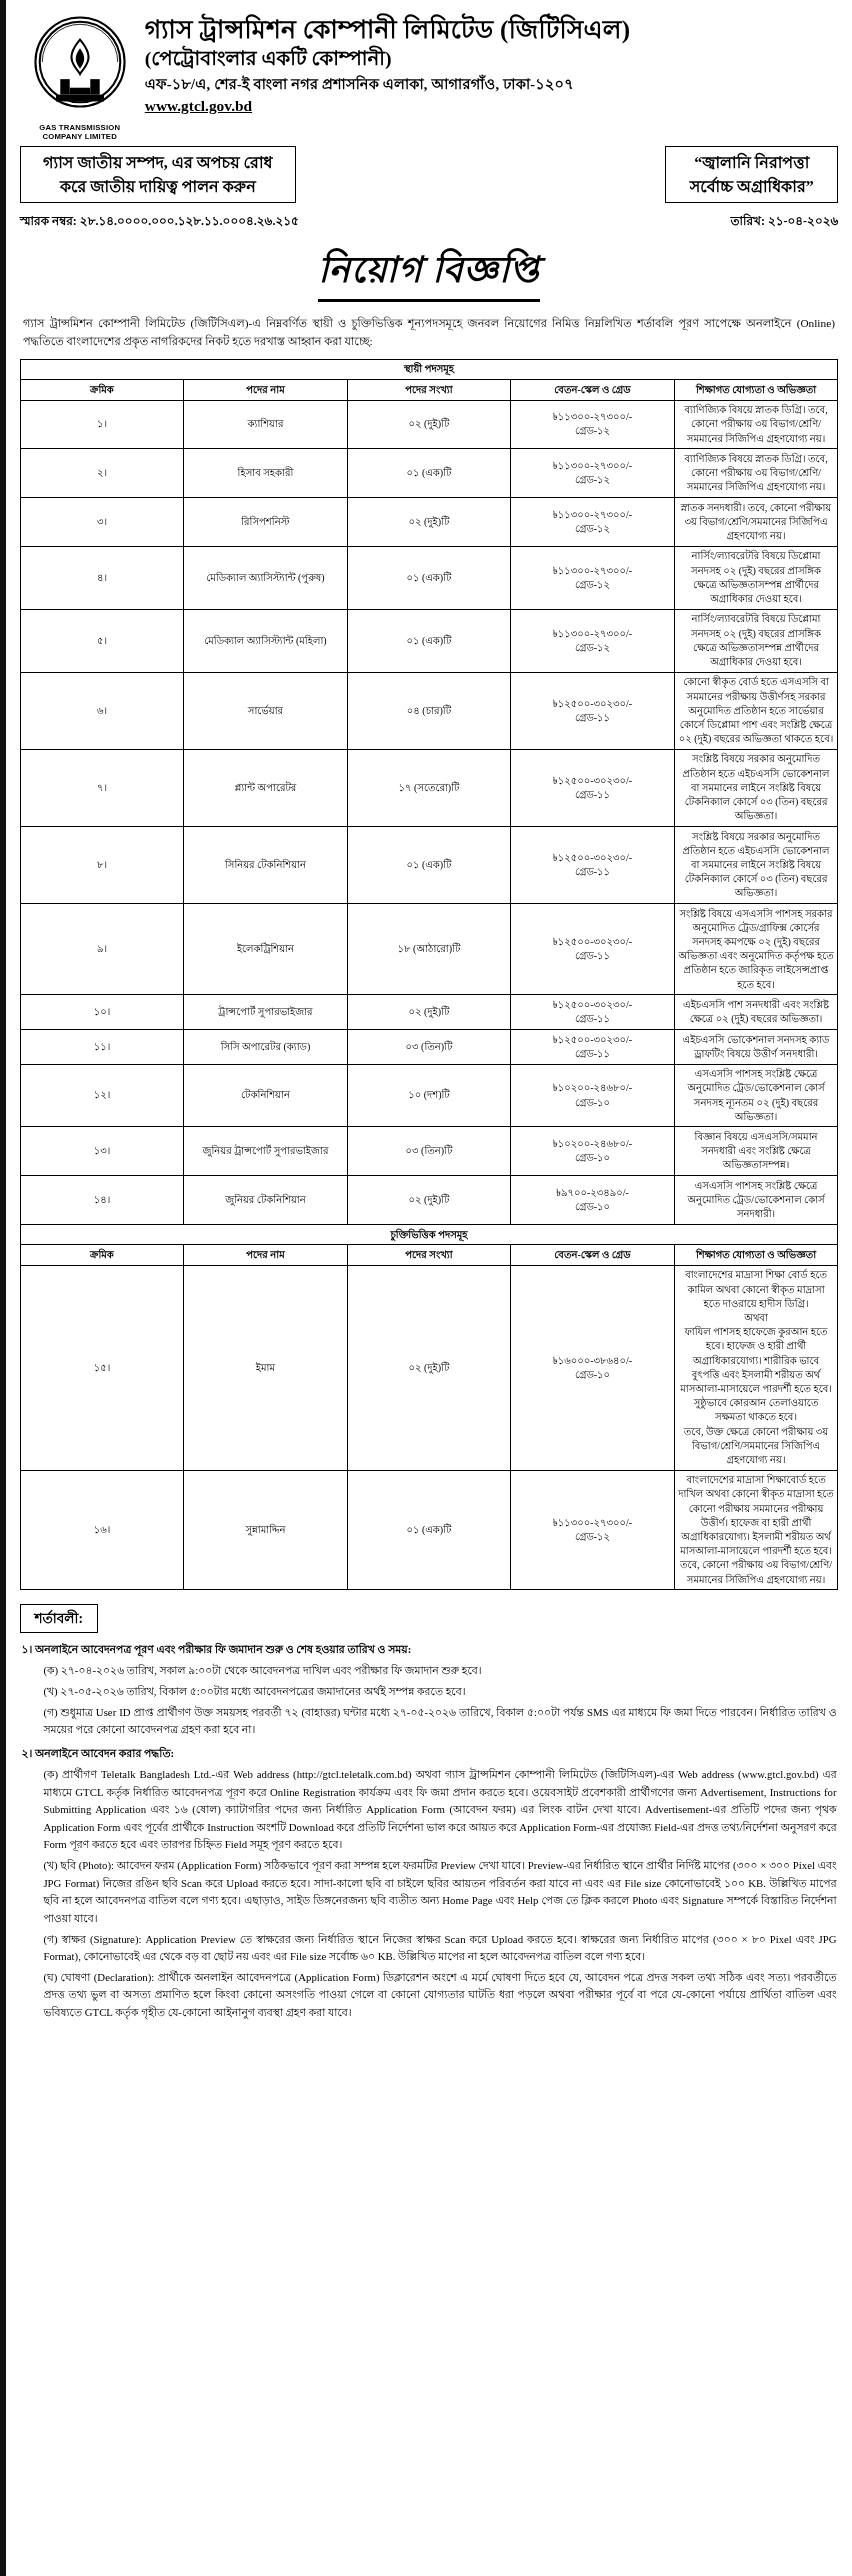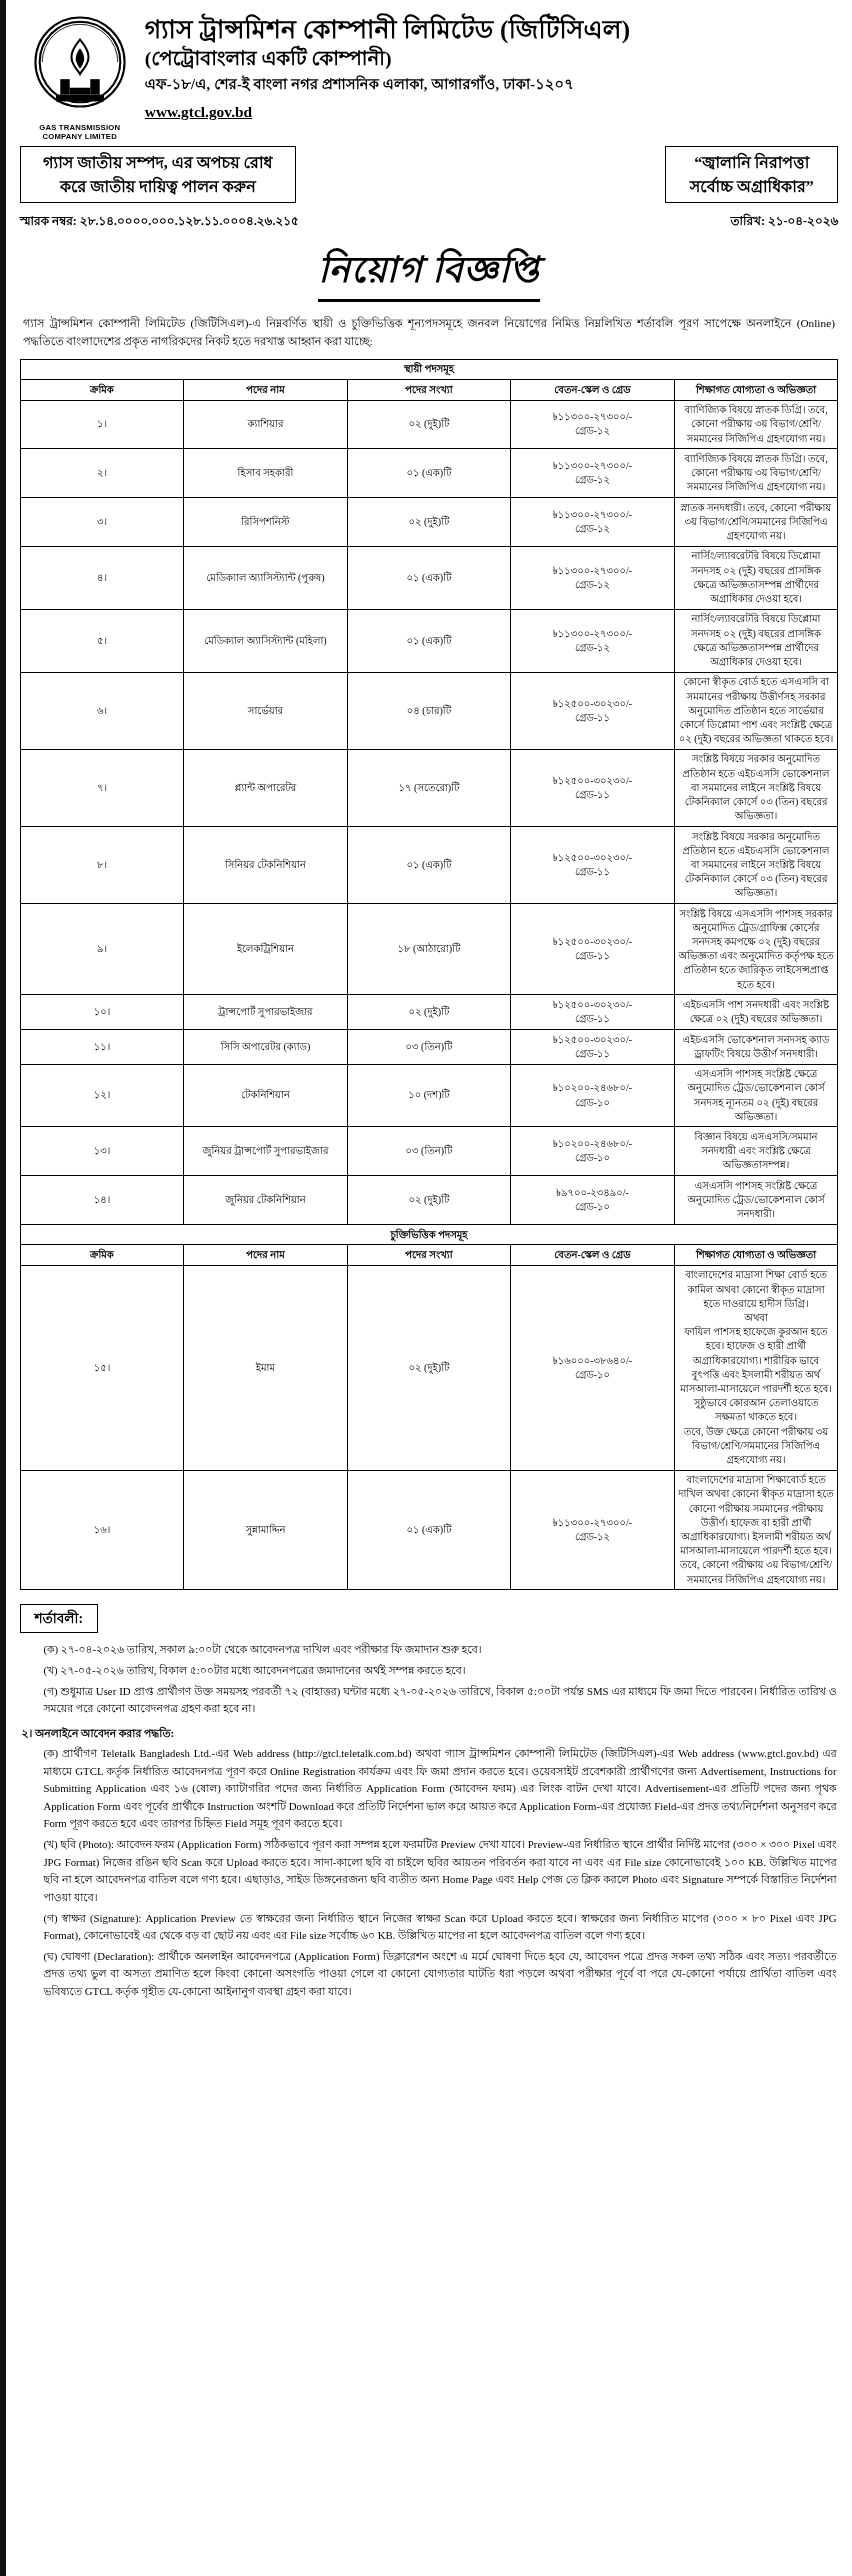--- a/index.html
+++ b/index.html
@@ -20,21 +20,21 @@
   
   .letterhead{display:flex;align-items:flex-start;gap:5.1px;}
   .logo-wrap{width:120px;flex:0 0 120px;display:flex;flex-direction:column;align-items:center;padding-top:3.4px;}
   .logo-ring{position:relative;width:96px;height:96px;}
   .logo-ring svg{display:block;}
   .logo-cap{font-family:"Liberation Sans","DejaVu Sans",sans-serif;font-size:7.7px;font-weight:bold;line-height:1.15;text-align:center;letter-spacing:0.2px;margin-top:14px;}
   .org-block{flex:1;text-align:left;padding-top:5.1px;}
   .org-name{font-size:25px;font-weight:bold;line-height:1.18;letter-spacing:0.3px;}
   .org-sub{font-size:19.7px;font-weight:bold;line-height:1.25;margin-top:0.9px;}
   .org-addr{font-size:14.5px;font-weight:bold;margin-top:2.6px;letter-spacing:0.2px;}
-  .org-web{font-size:15.4px;font-weight:bold;margin-top:6px;text-decoration:underline;}
+  .org-web{font-size:15.4px;font-weight:bold;margin-top:0;text-decoration:underline;}
   
   .slogan-row{display:flex;justify-content:space-between;align-items:flex-start;margin-top:5.1px;}
   .slogan-box{border:1.7px solid #000;padding:3.4px 8.6px;text-align:center;font-size:16px;font-weight:bold;line-height:1.5;}
   .slogan-left{width:257px;}
   .slogan-right{width:154px;}
   
   .memo-row{display:flex;justify-content:space-between;margin-top:8.6px;font-size:12px;font-weight:bold;}
   
   .doc-title{text-align:center;font-size:36px;font-weight:bold;margin:10.3px 0 1.7px;letter-spacing:0.9px;}
   .doc-title span{border-bottom:3.4px solid #000;padding-bottom:9px;font-style:italic;}
@@ -267,20 +267,21 @@
           <td class="c-qual">বাংলাদেশের মাদ্রাসা শিক্ষাবোর্ড হতে দাখিল অথবা কোনো স্বীকৃত মাদ্রাসা হতে কোনো পরীক্ষায় সমমানের পরীক্ষায় উত্তীর্ণ। হাফেজ বা হারী প্রার্থী অগ্রাধিকারযোগ্য। ইসলামী শরীয়ত অর্থ মাসআলা-মাসায়েলে পারদর্শী হতে হবে। তবে, কোনো পরীক্ষায় ৩য় বিভাগ/শ্রেণি/সমমানের সিজিপিএ গ্রহণযোগ্য নয়।</td>
         </tr>
       </tbody>
   </table>
 
   <div class="cond-title">
     <span>শর্তাবলী:</span>
   </div>
 
   <div class="cond">
+    <div class="item bold">১। অনলাইনে আবেদনপত্র পূরণ এবং পরীক্ষার ফি জমাদান শুরু ও শেষ হওয়ার তারিখ ও সময়:</div>
     <div>
         <div class="sub">(ক) ২৭-০৪-২০২৬ তারিখ, সকাল ৯:০০টা থেকে আবেদনপত্র দাখিল এবং পরীক্ষার ফি জমাদান শুরু হবে।</div>
         <div class="sub">(খ) ২৭-০৫-২০২৬ তারিখ, বিকাল ৫:০০টার মধ্যে আবেদনপত্রের জমাদানের অর্থই সম্পন্ন করতে হবে।</div>
         <div class="sub">(গ) শুধুমাত্র User ID প্রাপ্ত প্রার্থীগণ উক্ত সময়সহ পরবর্তী ৭২ (বাহাত্তর) ঘন্টার মধ্যে ২৭-০৫-২০২৬ তারিখে, বিকাল ৫:০০টা পর্যন্ত SMS এর মাধ্যমে ফি জমা দিতে পারবেন। নির্ধারিত তারিখ ও সময়ের পরে কোনো আবেদনপত্র গ্রহণ করা হবে না।</div>
       </div>
 
     <div class="item bold mt6">২। অনলাইনে আবেদন করার পদ্ধতি:</div>
     <div>
         <div class="sub">(ক) প্রার্থীগণ Teletalk Bangladesh Ltd.-এর Web address (http://gtcl.teletalk.com.bd) অথবা গ্যাস ট্রান্সমিশন কোম্পানী লিমিটেড (জিটিসিএল)-এর Web address (www.gtcl.gov.bd) এর মাধ্যমে GTCL কর্তৃক নির্ধারিত আবেদনপত্র পূরণ করে Online Registration কার্যক্রম এবং ফি জমা প্রদান করতে হবে। ওয়েবসাইট প্রবেশকারী প্রার্থীগণের জন্য Advertisement, Instructions for Submitting Application এবং ১৬ (ষোল) ক্যাটাগরির পদের জন্য নির্ধারিত Application Form (আবেদন ফরম) এর লিংক বাটন দেখা যাবে। Advertisement-এর প্রতিটি পদের জন্য পৃথক Application Form এবং পূর্বের প্রার্থীকে Instruction অংশটি Download করে প্রতিটি নির্দেশনা ভাল করে আয়ত করে Application Form-এর প্রযোজ্য Field-এর প্রদত্ত তথ্য/নির্দেশনা অনুসরণ করে Form পূরণ করতে হবে এবং তারপর চিহ্নিত Field সমূহ পূরণ করতে হবে।</div>
         <div class="sub">(খ) ছবি (Photo): আবেদন ফরম (Application Form) সঠিকভাবে পূরণ করা সম্পন্ন হলে ফরমটির Preview দেখা যাবে। Preview-এর নির্ধারিত স্থানে প্রার্থীর নির্দিষ্ট মাপের (৩০০ × ৩০০ Pixel এবং JPG Format) নিজের রঙিন ছবি Scan করে Upload করতে হবে। সাদা-কালো ছবি বা চাইলে ছবির আয়তন পরিবর্তন করা যাবে না এবং এর File size কোনোভাবেই ১০০ KB. উল্লিখিত মাপের ছবি না হলে আবেদনপত্র বাতিল বলে গণ্য হবে। এছাড়াও, সাইড ডিঙ্গনেরজন্য ছবি ব্যতীত অন্য Home Page এবং Help পেজ তে ক্লিক করলে Photo এবং Signature সম্পর্কে বিস্তারিত নির্দেশনা পাওয়া যাবে।</div>

